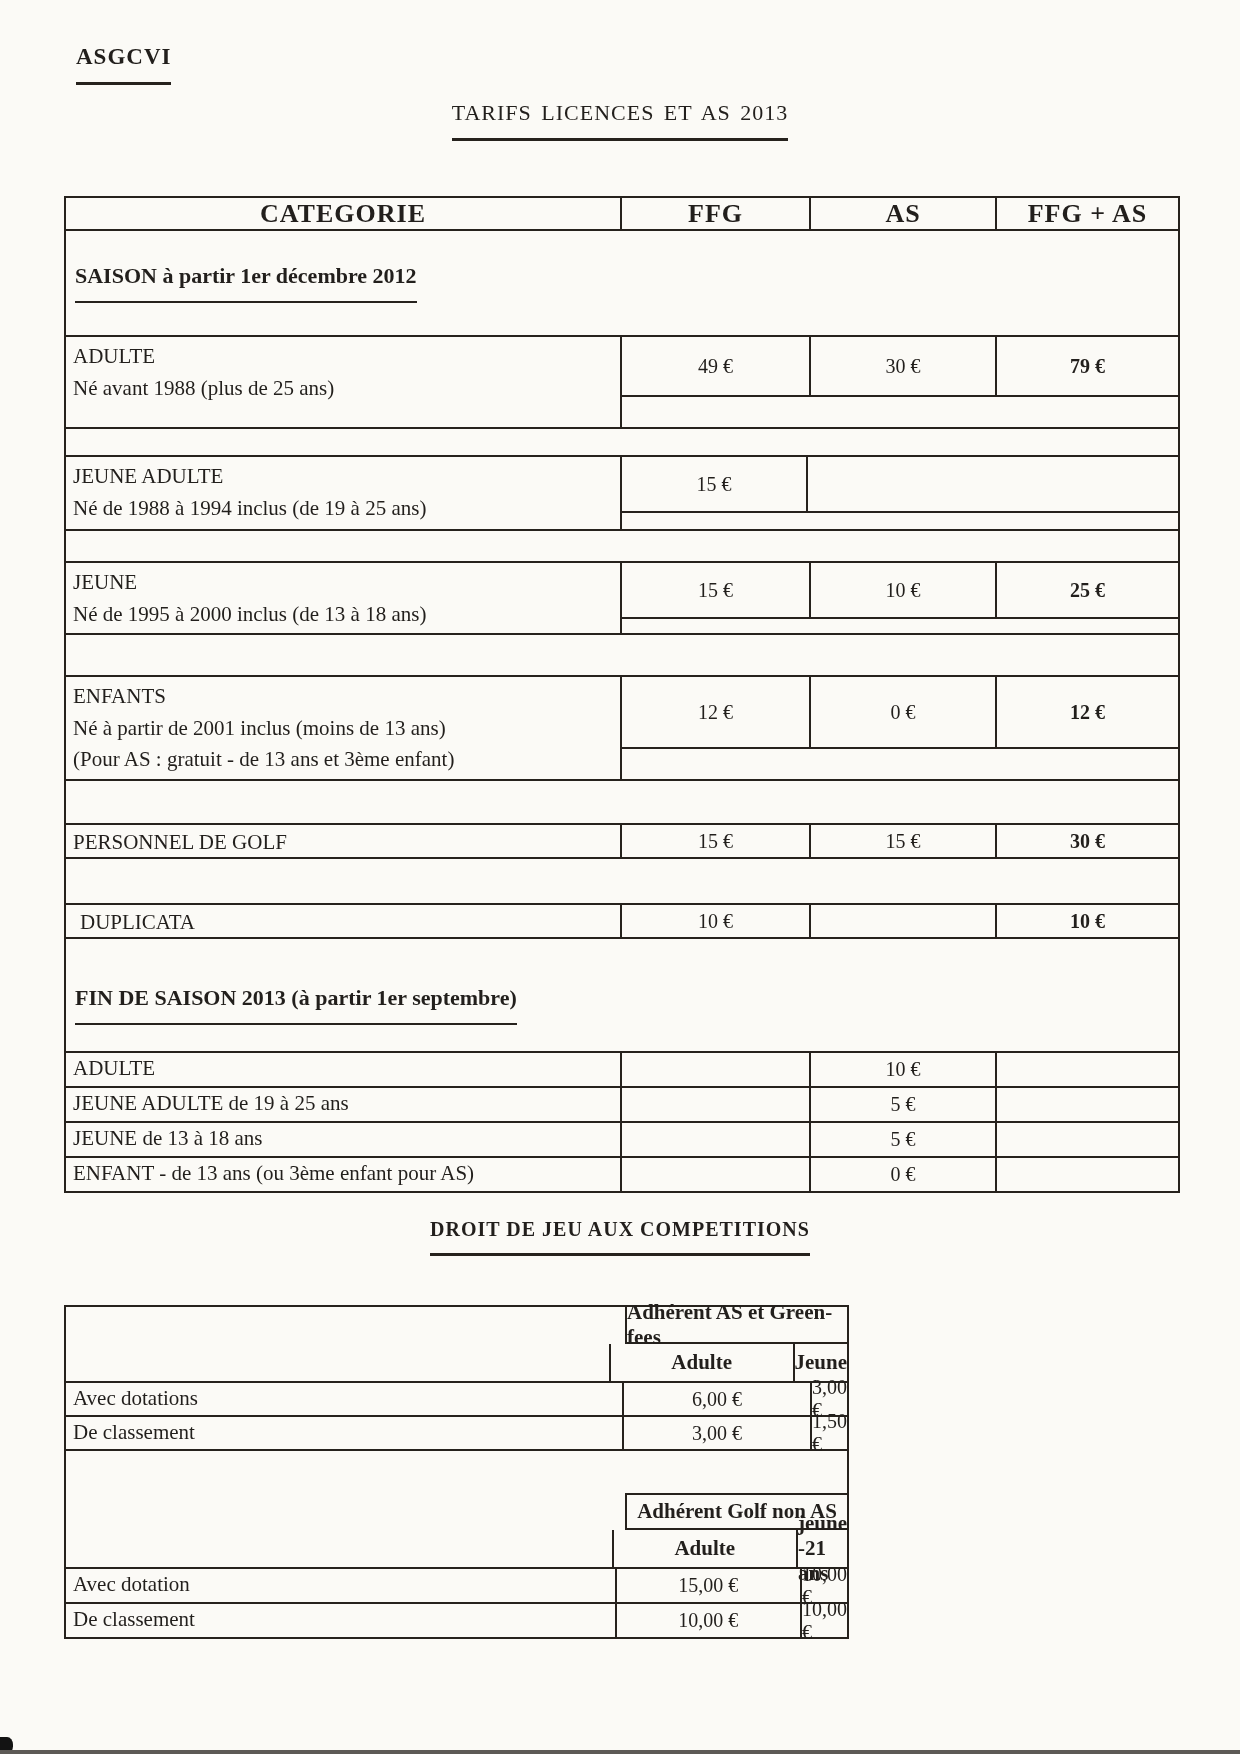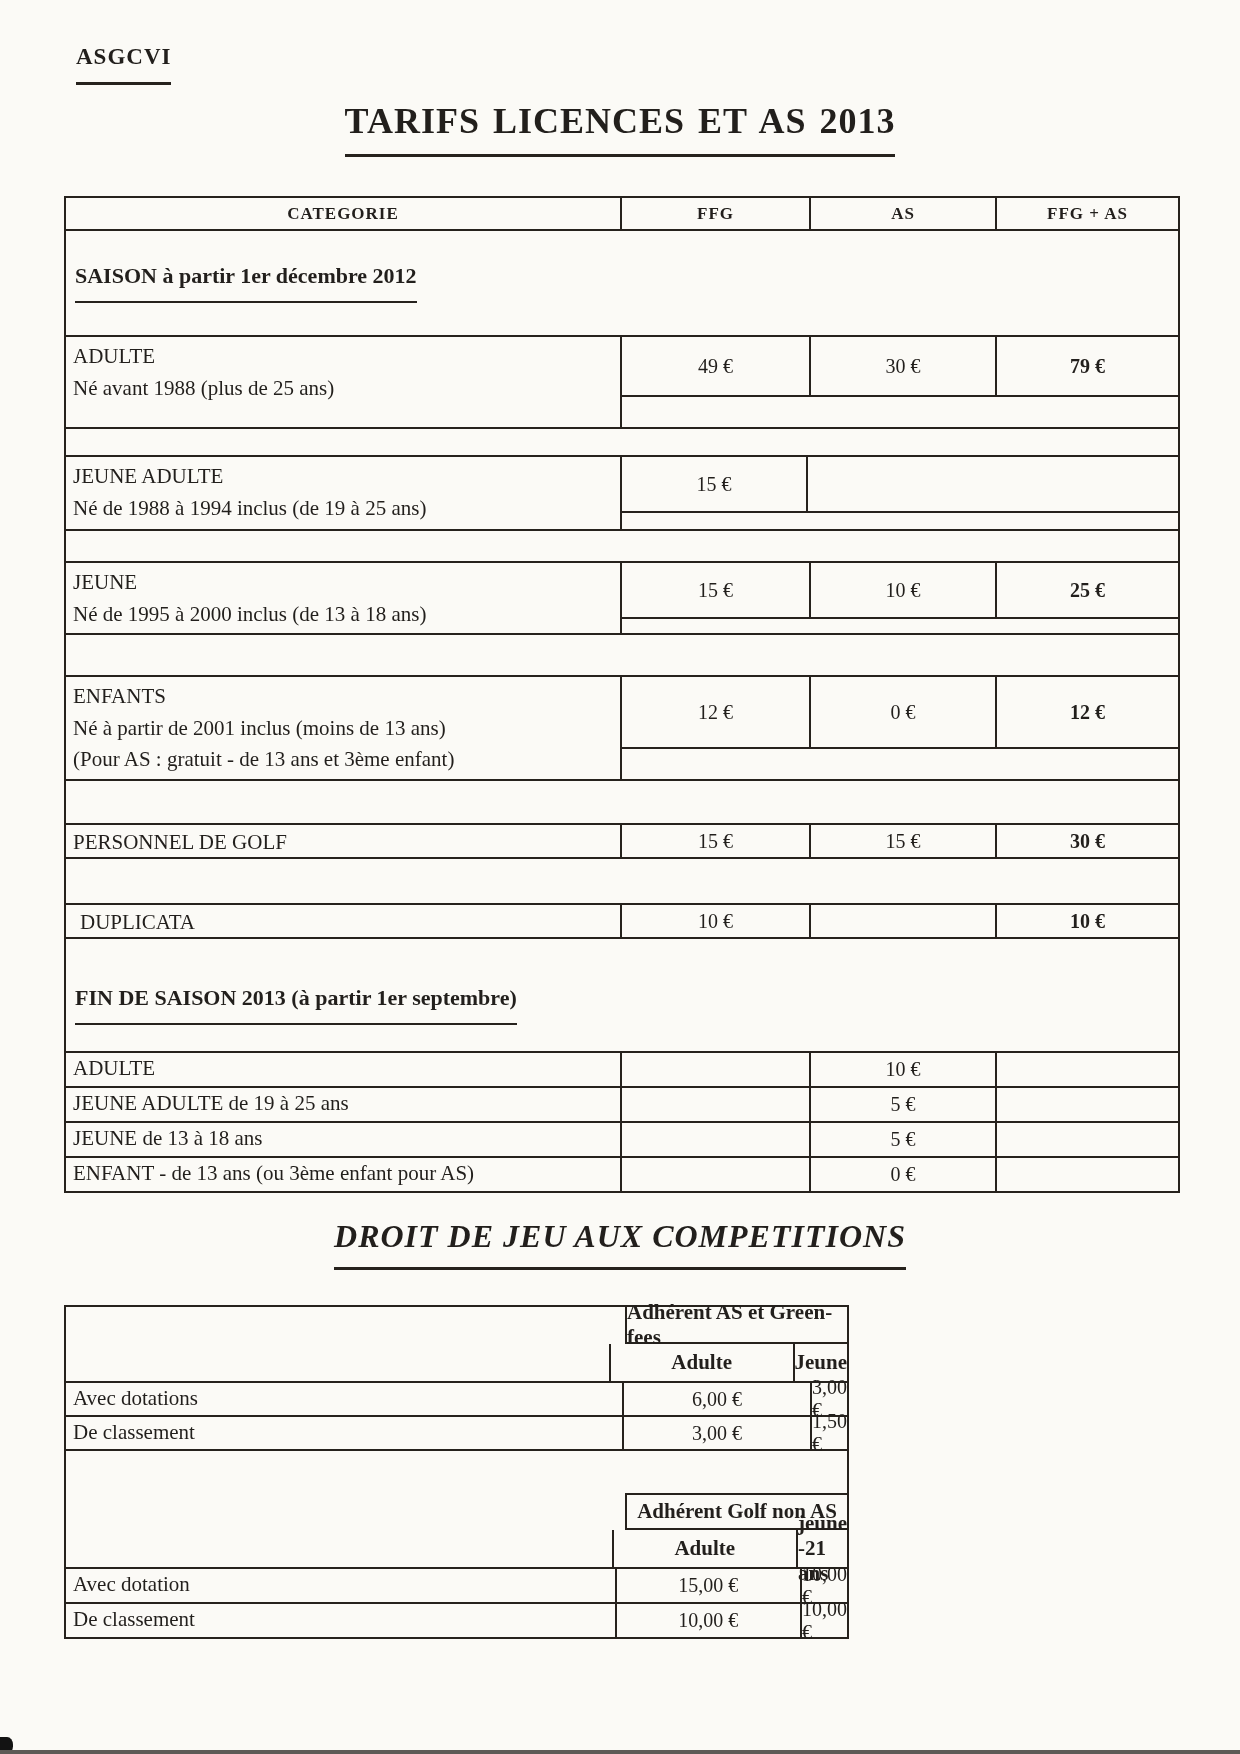--- a/index.html
+++ b/index.html
@@ -8,26 +8,26 @@
     --paper:#fbfaf6;
   }
   *{margin:0;padding:0;box-sizing:border-box;}
   body{background:#e8e8e8;font-family:"Liberation Serif","DejaVu Serif",serif;color:var(--ink);}
   #page{position:relative;width:1240px;height:1754px;background:var(--paper);overflow:hidden;}
 
   .u{display:inline-block;border-bottom:3px solid var(--line);padding-bottom:12px;}
 
   #org{position:absolute;left:76px;top:44px;font-size:23px;font-weight:bold;letter-spacing:1px;}
   #title-wrap{position:absolute;left:0;top:100px;width:1240px;text-align:center;}
-  #title-wrap .u{font-size:36px;font-weight:bold;letter-spacing:1px;word-spacing:3px;}
+  #title-wrap .u{font-size:22px;font-weight:normal;letter-spacing:1px;word-spacing:3px;}
 
   
   #licences{position:absolute;left:64px;top:196px;width:1116px;border:2px solid var(--line);}
   .hrow{display:flex;height:33px;border-bottom:2px solid var(--line);}
-  .hcell{display:flex;align-items:center;justify-content:center;font-weight:bold;font-size:17px;letter-spacing:1px;}
+  .hcell{display:flex;align-items:center;justify-content:center;font-weight:bold;font-size:26px;letter-spacing:1px;}
   .c-cat{width:556px;border-right:2px solid var(--line);}
   .c-ffg{width:189px;border-right:2px solid var(--line);}
   .c-as{width:186px;border-right:2px solid var(--line);}
   .c-tot{flex:1;}
 
   .band{padding-left:9px;}
   .band .u{font-size:22px;font-weight:bold;border-bottom-width:2.5px;}
   #band-season{height:104px;padding-top:32px;text-decoration:underline;}
   #band-end{height:112px;padding-top:46px;}
 
@@ -43,21 +43,21 @@
   .gap{width:100%;}
 
   .fin-row{display:flex;border-top:2px solid var(--line);height:35px;}
   .fin-label{width:556px;border-right:2px solid var(--line);font-size:21px;padding:3px 0 0 7px;}
   .fin-ffg{width:189px;border-right:2px solid var(--line);}
   .fin-as{width:186px;border-right:2px solid var(--line);display:flex;align-items:center;justify-content:center;font-size:20px;}
   .fin-void{flex:1;}
 
   
   #droit-title{position:absolute;left:0;top:1218px;width:1240px;text-align:center;}
-  #droit-title .u{font-size:32px;font-weight:bold;letter-spacing:1px;font-style:italic;}
+  #droit-title .u{font-size:20px;font-weight:bold;letter-spacing:1px;}
 
   #droit{position:absolute;left:64px;top:1305px;width:785px;}
   .dtable{border:2px solid var(--line);}
   .dtable.no-top{border-top:none;}
   .d-row{display:flex;}
   .d-void{width:561px;border-right:2px solid var(--line);}
   .d-span{flex:1;display:flex;align-items:center;justify-content:center;font-weight:bold;font-size:21px;}
   .d-span.bb{border-bottom:2px solid var(--line);}
   .d-span.bt{border-top:2px solid var(--line);border-bottom:2px solid var(--line);}
   .d-col1{width:189px;border-right:2px solid var(--line);display:flex;align-items:center;justify-content:center;font-size:20px;}

